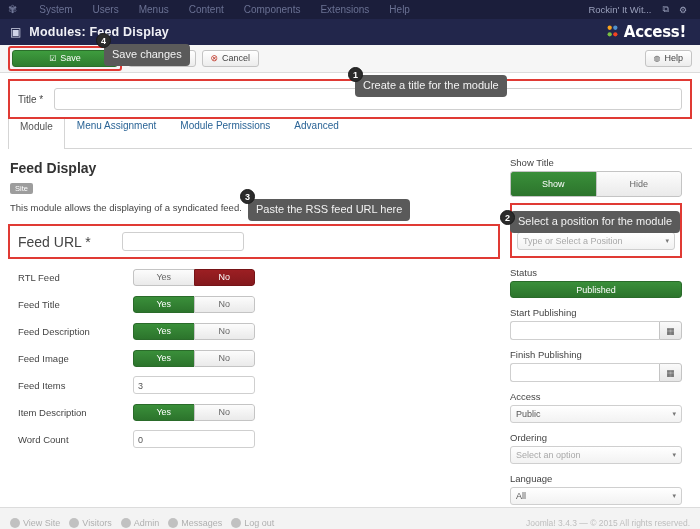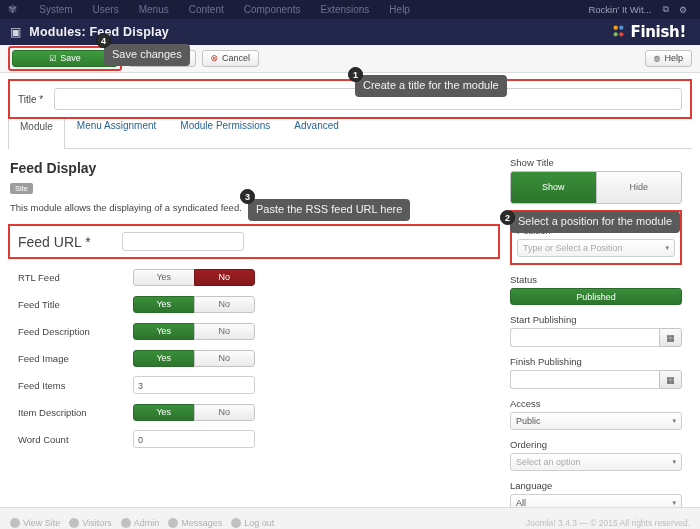--- a/index.html
+++ b/index.html
@@ -135,21 +135,21 @@
   }
   .toggle .seg:first-child { border-radius: 3px 0 0 3px; border-right: none; }
   .toggle .seg:last-child { border-radius: 0 3px 3px 0; }
   .seg.off { background: linear-gradient(#fcfcfc, #eaeaea); color: #666; }
   .seg.on-green { background: linear-gradient(#3a8f3a, #2c742c); color: #fff; border-color: #2a6b2a; }
   .seg.on-red { background: linear-gradient(#9c1f23, #83181c); color: #fff; border-color: #751417; }
 
   
   .s-label { font-size: 9.5px; color: #444; margin: 9px 0 3px 0; }
   .s-label.first { margin-top: 0; }
-  .showhide { display: flex; width: 100%; height: 33px; border-radius: 3px; overflow: hidden; }
+  .showhide { display: flex; width: 100%; height: 26px; border-radius: 3px; overflow: hidden; }
   .showhide .seg { flex: 1; display: flex; align-items: center; justify-content: center; font-size: 9px; border: 1px solid #c4c4c4; line-height: 1; }
   .showhide .seg:first-child { border-radius: 3px 0 0 3px; border-right: none; }
   .showhide .seg:last-child { border-radius: 0 3px 3px 0; }
 
   .position-outer { border: 2px solid #e03a34; padding: 4px 5px 6px 5px; margin-top: 6px; }
   .position-outer .s-label { margin-top: 9px; }
 
   .sel {
     position: relative; width: 100%; height: 18px;
     border: 1px solid #cfcfcf; border-radius: 3px;
@@ -241,21 +241,21 @@
     <span class="spacer"></span>
     <span class="brand">
       <span class="logo-glyph">
         <svg width="15" height="15" viewBox="0 0 16 16" aria-hidden="true">
           <circle cx="5" cy="4" r="2.3" fill="#f9a11b"></circle>
           <circle cx="11" cy="4" r="2.3" fill="#5091cd"></circle>
           <circle cx="5" cy="11" r="2.3" fill="#7ac143"></circle>
           <circle cx="11" cy="11" r="2.3" fill="#f44321"></circle>
         </svg>
       </span>
-      <span class="logo-text">Finish!</span>
+      <span class="logo-text">Access!</span>
     </span>
   </div>
 
   <div class="toolbar">
     <span class="save-wrap">
       <span class="btn btn-save">
         <span class="ic">☑</span>
         <span>Save</span>
       </span>
     </span>

